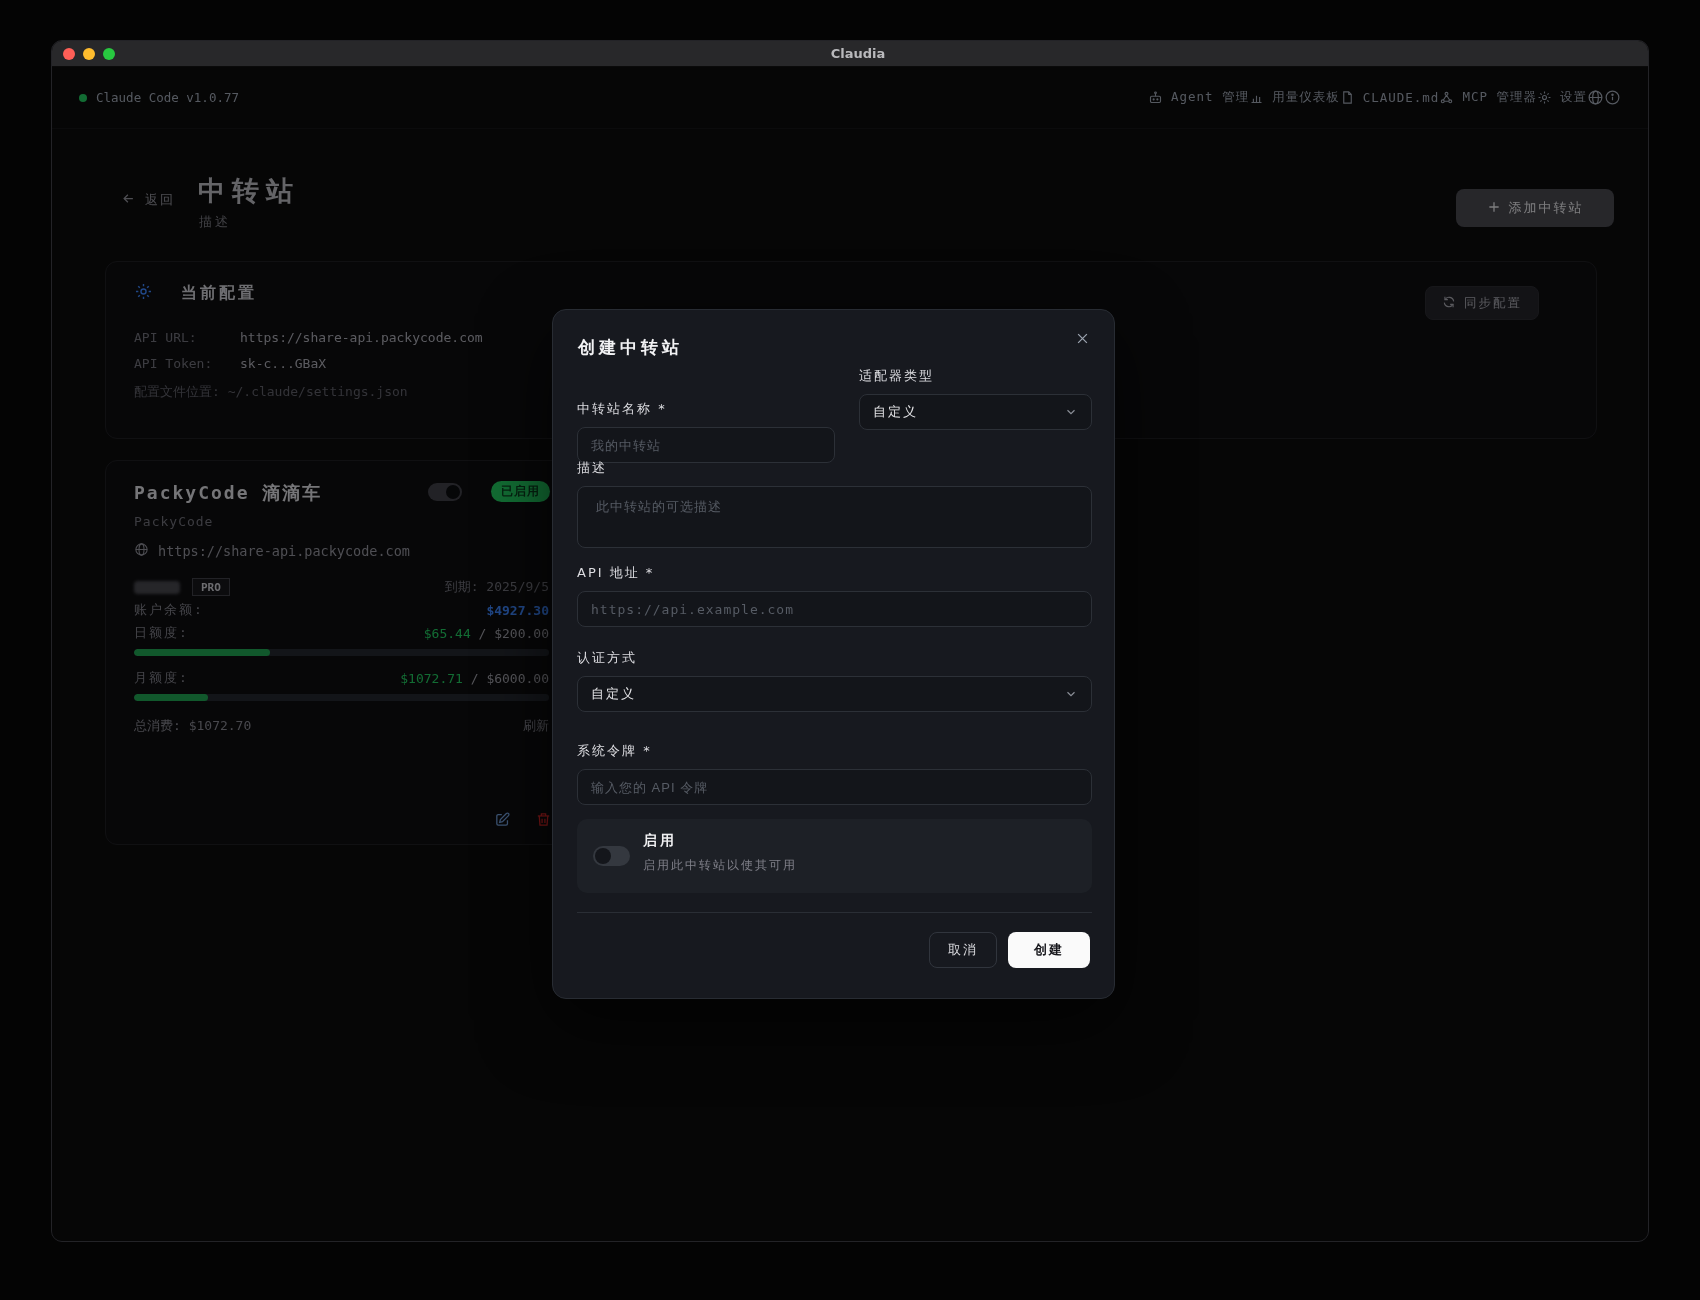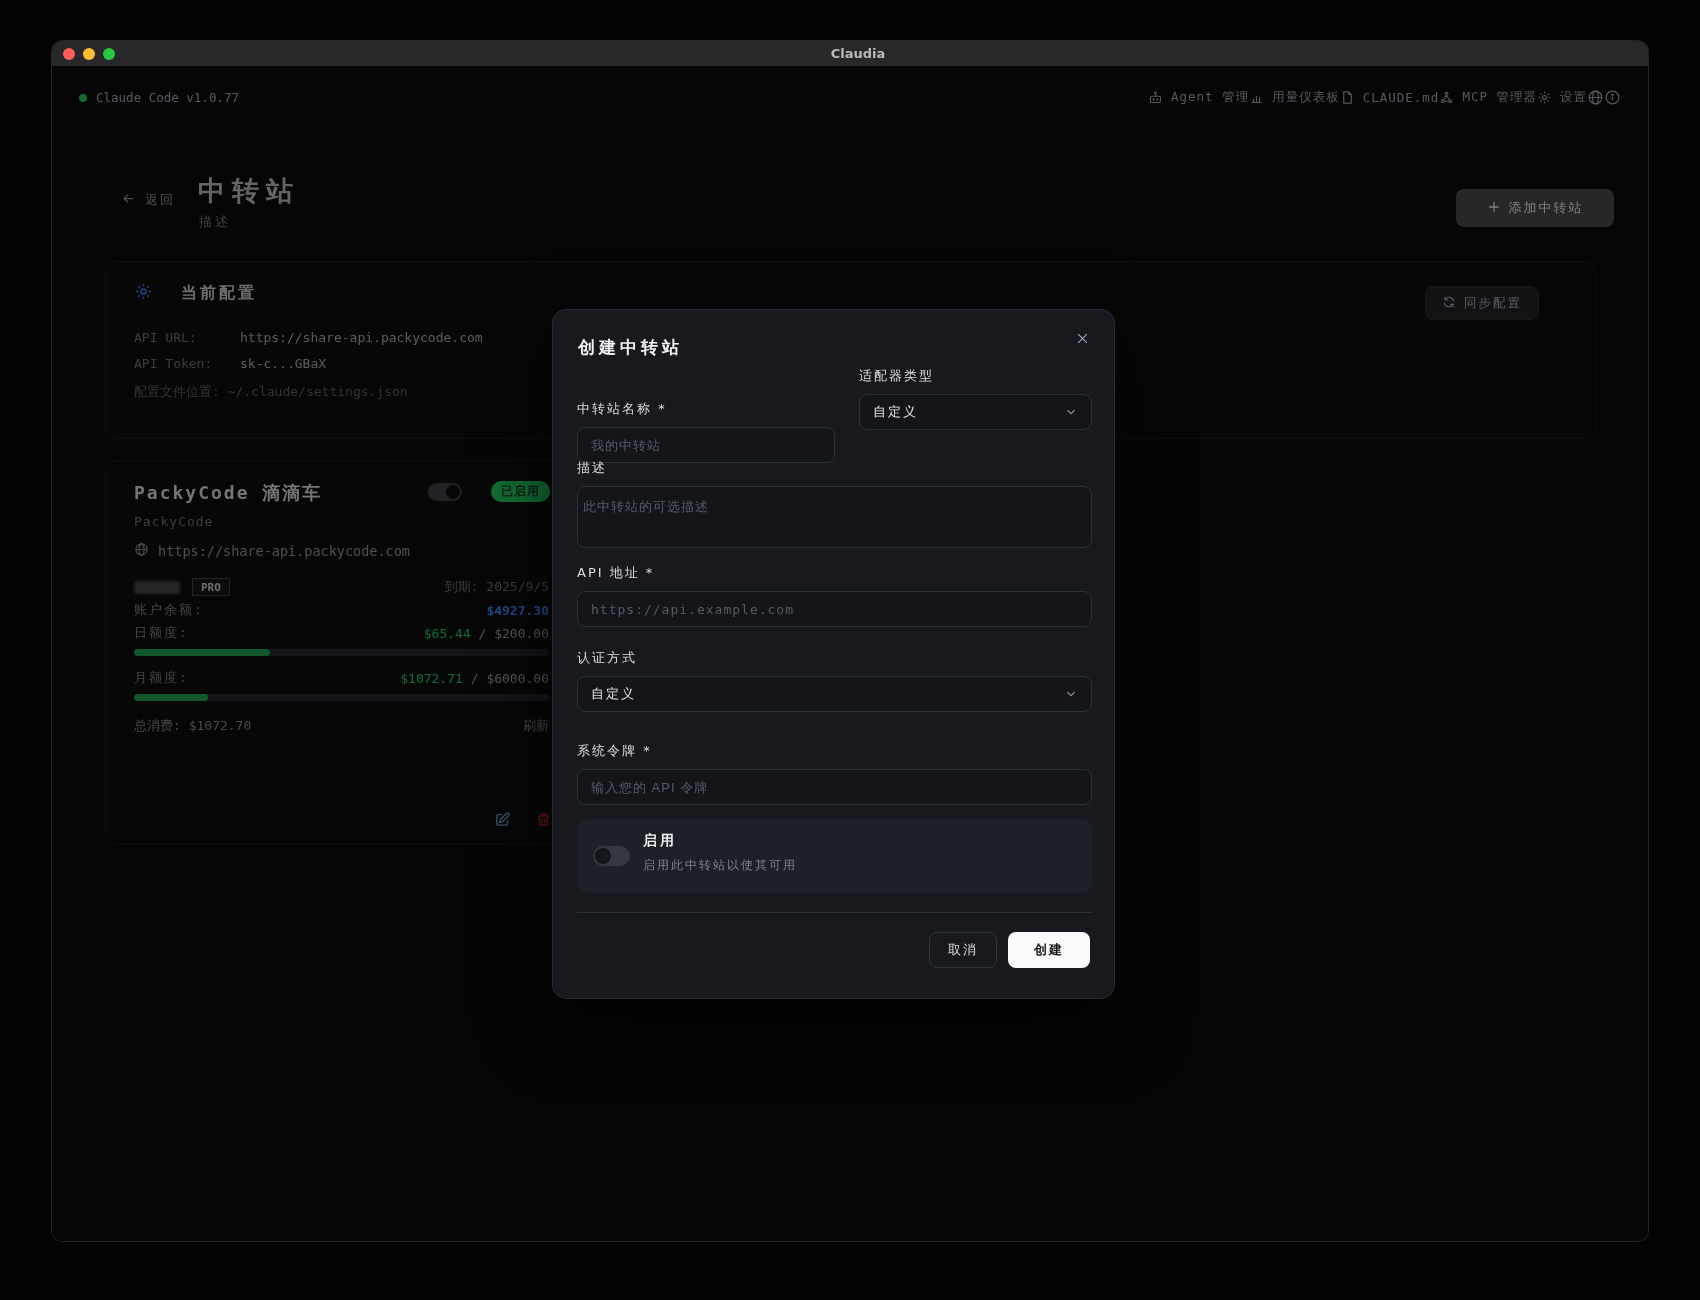--- a/index.html
+++ b/index.html
@@ -97,21 +97,21 @@
     box-shadow:0 24px 70px rgba(0,0,0,0.65); }
   .m-title { position:absolute; left:25px; top:26px; font-size:17px; font-weight:bold;
     color:#f2f2f4; letter-spacing:4px;text-align:right; }
   .m-close { position:absolute; right:18px; top:14px; width:28px; height:28px; background:none;
     border:none; color:#9ca3af; display:flex; align-items:center; justify-content:center; }
   .fgroup { position:absolute; }
   .flabel { font-size:13px; color:#dcdce0; letter-spacing:2px; margin-bottom:9px; }
   .finput, .fselect, .ftextarea { width:100%; background:#13151a; border:1px solid #2c3037;
     border-radius:8px; color:#e4e4e7; font-size:13px; padding:0 13px; height:36px; outline:none; }
   .finput::placeholder, .ftextarea::placeholder { color:#565b64; letter-spacing:1px; }
-  .ftextarea { height:62px; padding:11px 5px; resize:none;
+  .ftextarea { height:62px; padding:11px 18px; resize:none;
     font-family:"DejaVu Sans","Liberation Sans",sans-serif; }
   .fselect { display:flex; align-items:center; justify-content:space-between; letter-spacing:2px; }
   .fselect .chev { color:#8b8f98; display:flex; }
   .g-name   { left:24px;  top:57px;  width:258px;margin-top:33px; }
   .g-adapter{ left:306px; top:57px;  width:233px; }
   .g-desc   { left:24px;  top:149px; width:515px; }
   .g-api    { left:24px;  top:254px; width:515px; }
   .g-auth   { left:24px;  top:339px; width:515px; }
   .g-token  { left:24px;  top:432px; width:515px; }
   .enable-panel { position:absolute; left:24px; top:509px; width:515px; height:74px;

